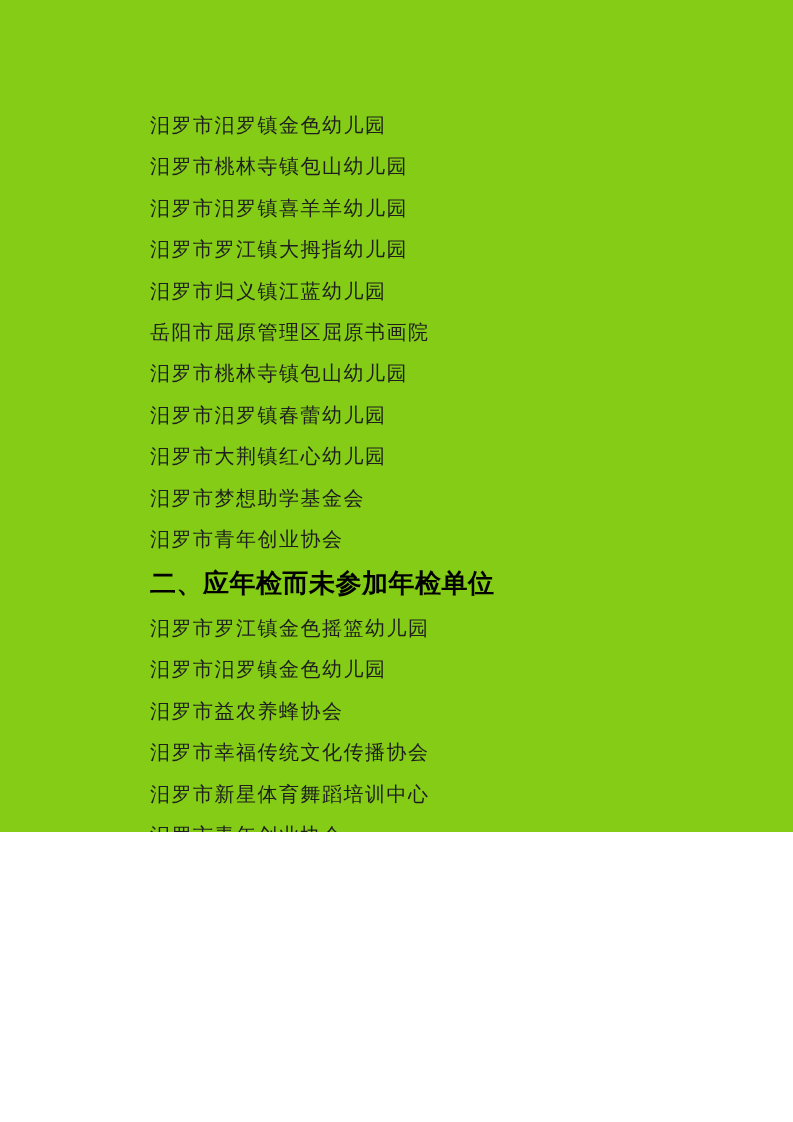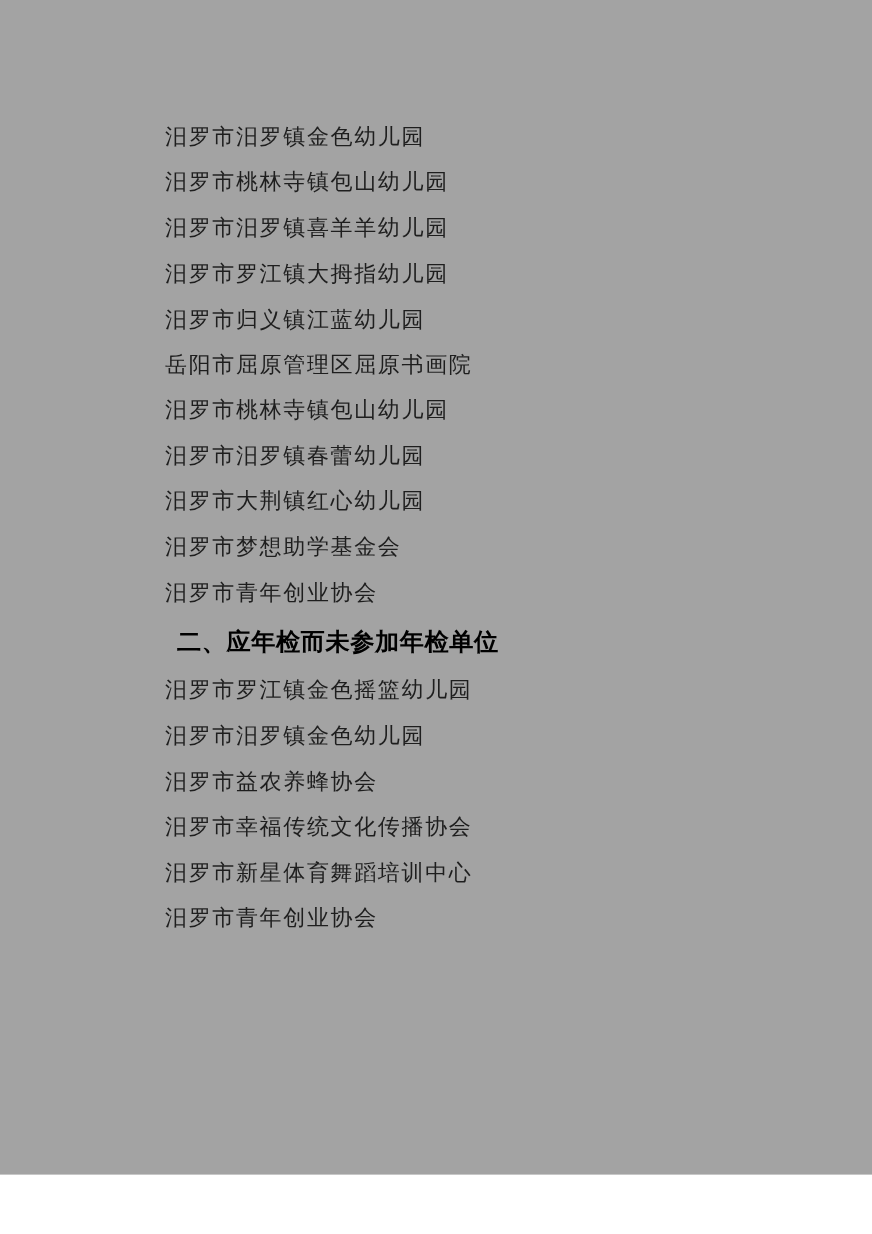--- a/index.html
+++ b/index.html
@@ -3,22 +3,22 @@
 <meta charset="utf-8">
 <style>
   html, body {
     margin: 0;
     padding: 0;
     background: #ffffff;
   }
   .page {
     position: relative;
     width: 793px;
-    height: 1068px;
-    background: #a3a3a3;
+    height: 832px;
+    background: #84cc16;
     overflow: hidden;
     font-family: "Liberation Serif", "DejaVu Serif", serif;
   }
   .content {
     position: absolute;
     left: 150px;
     top: 105px;
     width: 560px;
   }
   .doc-item {
@@ -27,23 +27,23 @@
     font-size: 20px;
     line-height: 41.4px;
     letter-spacing: 1.5px;
     color: #1e1e1e;
     font-weight: 400;
     white-space: nowrap;
     font-family: "Liberation Serif", "DejaVu Serif", serif;
     text-rendering: optimizeLegibility;
   }
   .doc-heading {
-    margin: 3px 0 3px 11px;
+    margin: 3px 0 3px 0;
     padding: 0;
-    font-size: 22px;
+    font-size: 26px;
     line-height: 41.4px;
     letter-spacing: 0.5px;
     color: #000000;
     font-weight: 700;
     white-space: nowrap;
     font-family: "Liberation Sans", "DejaVu Sans", sans-serif;
   }
 </style>
 </head>
 <body>

